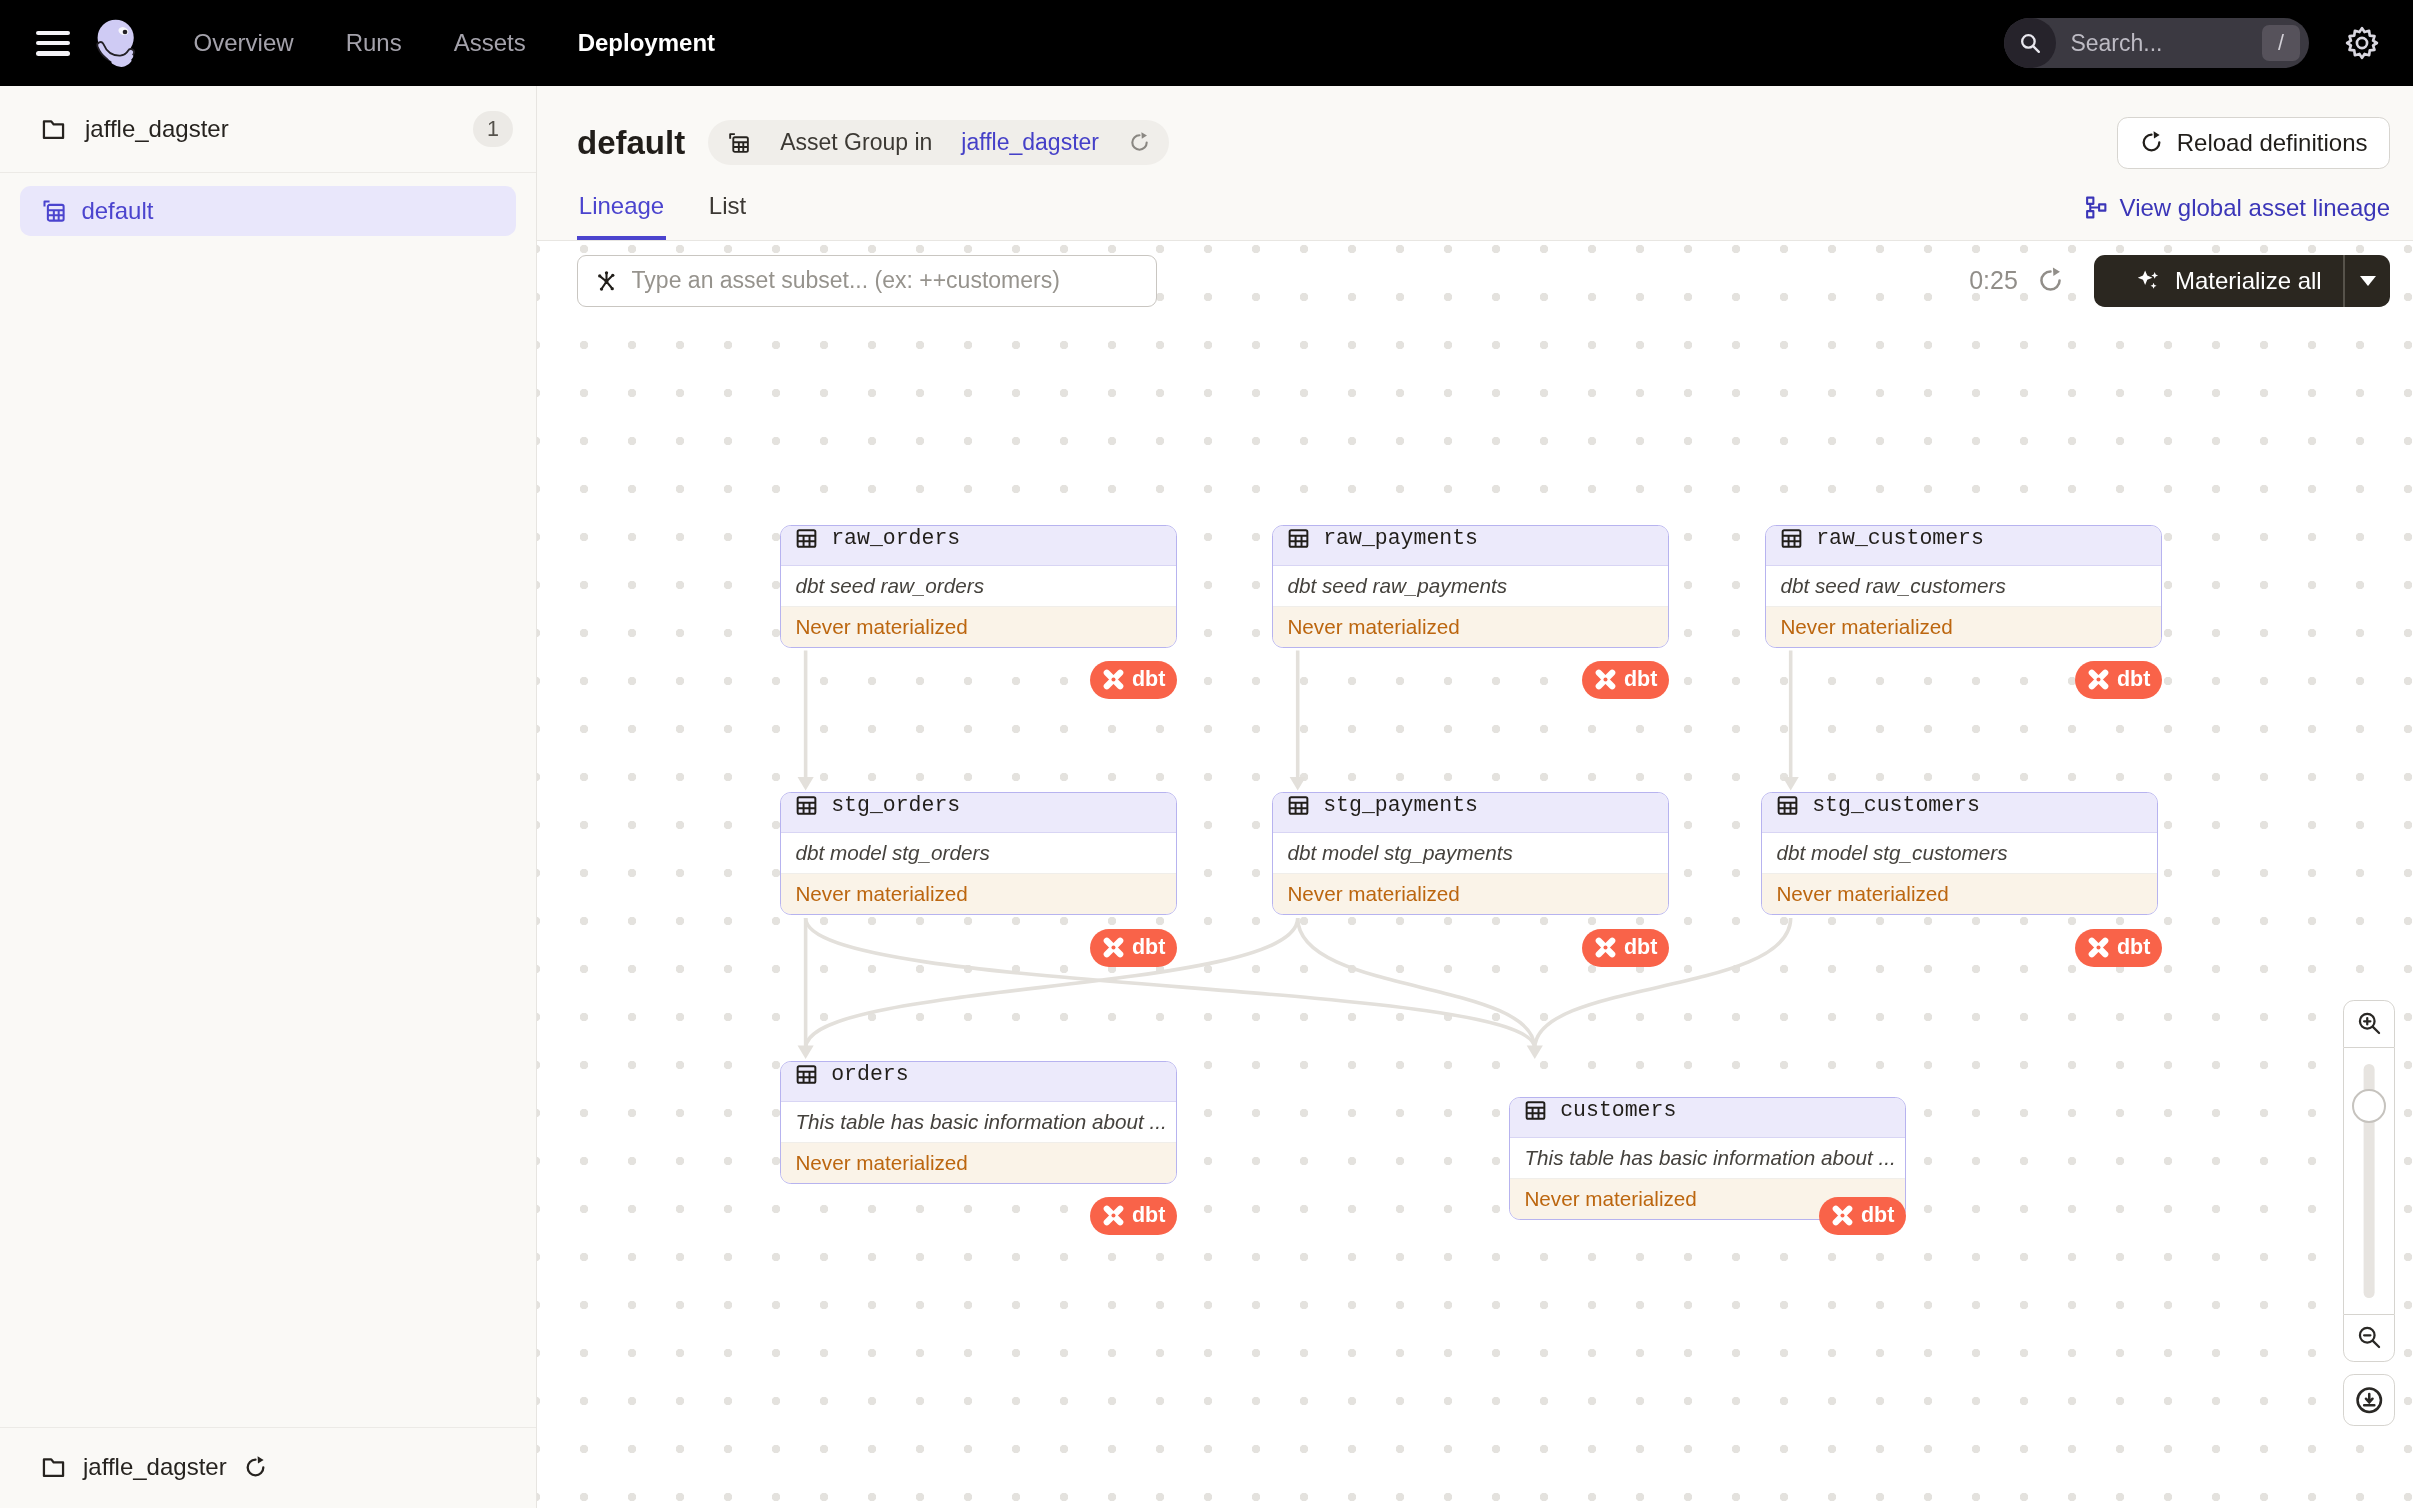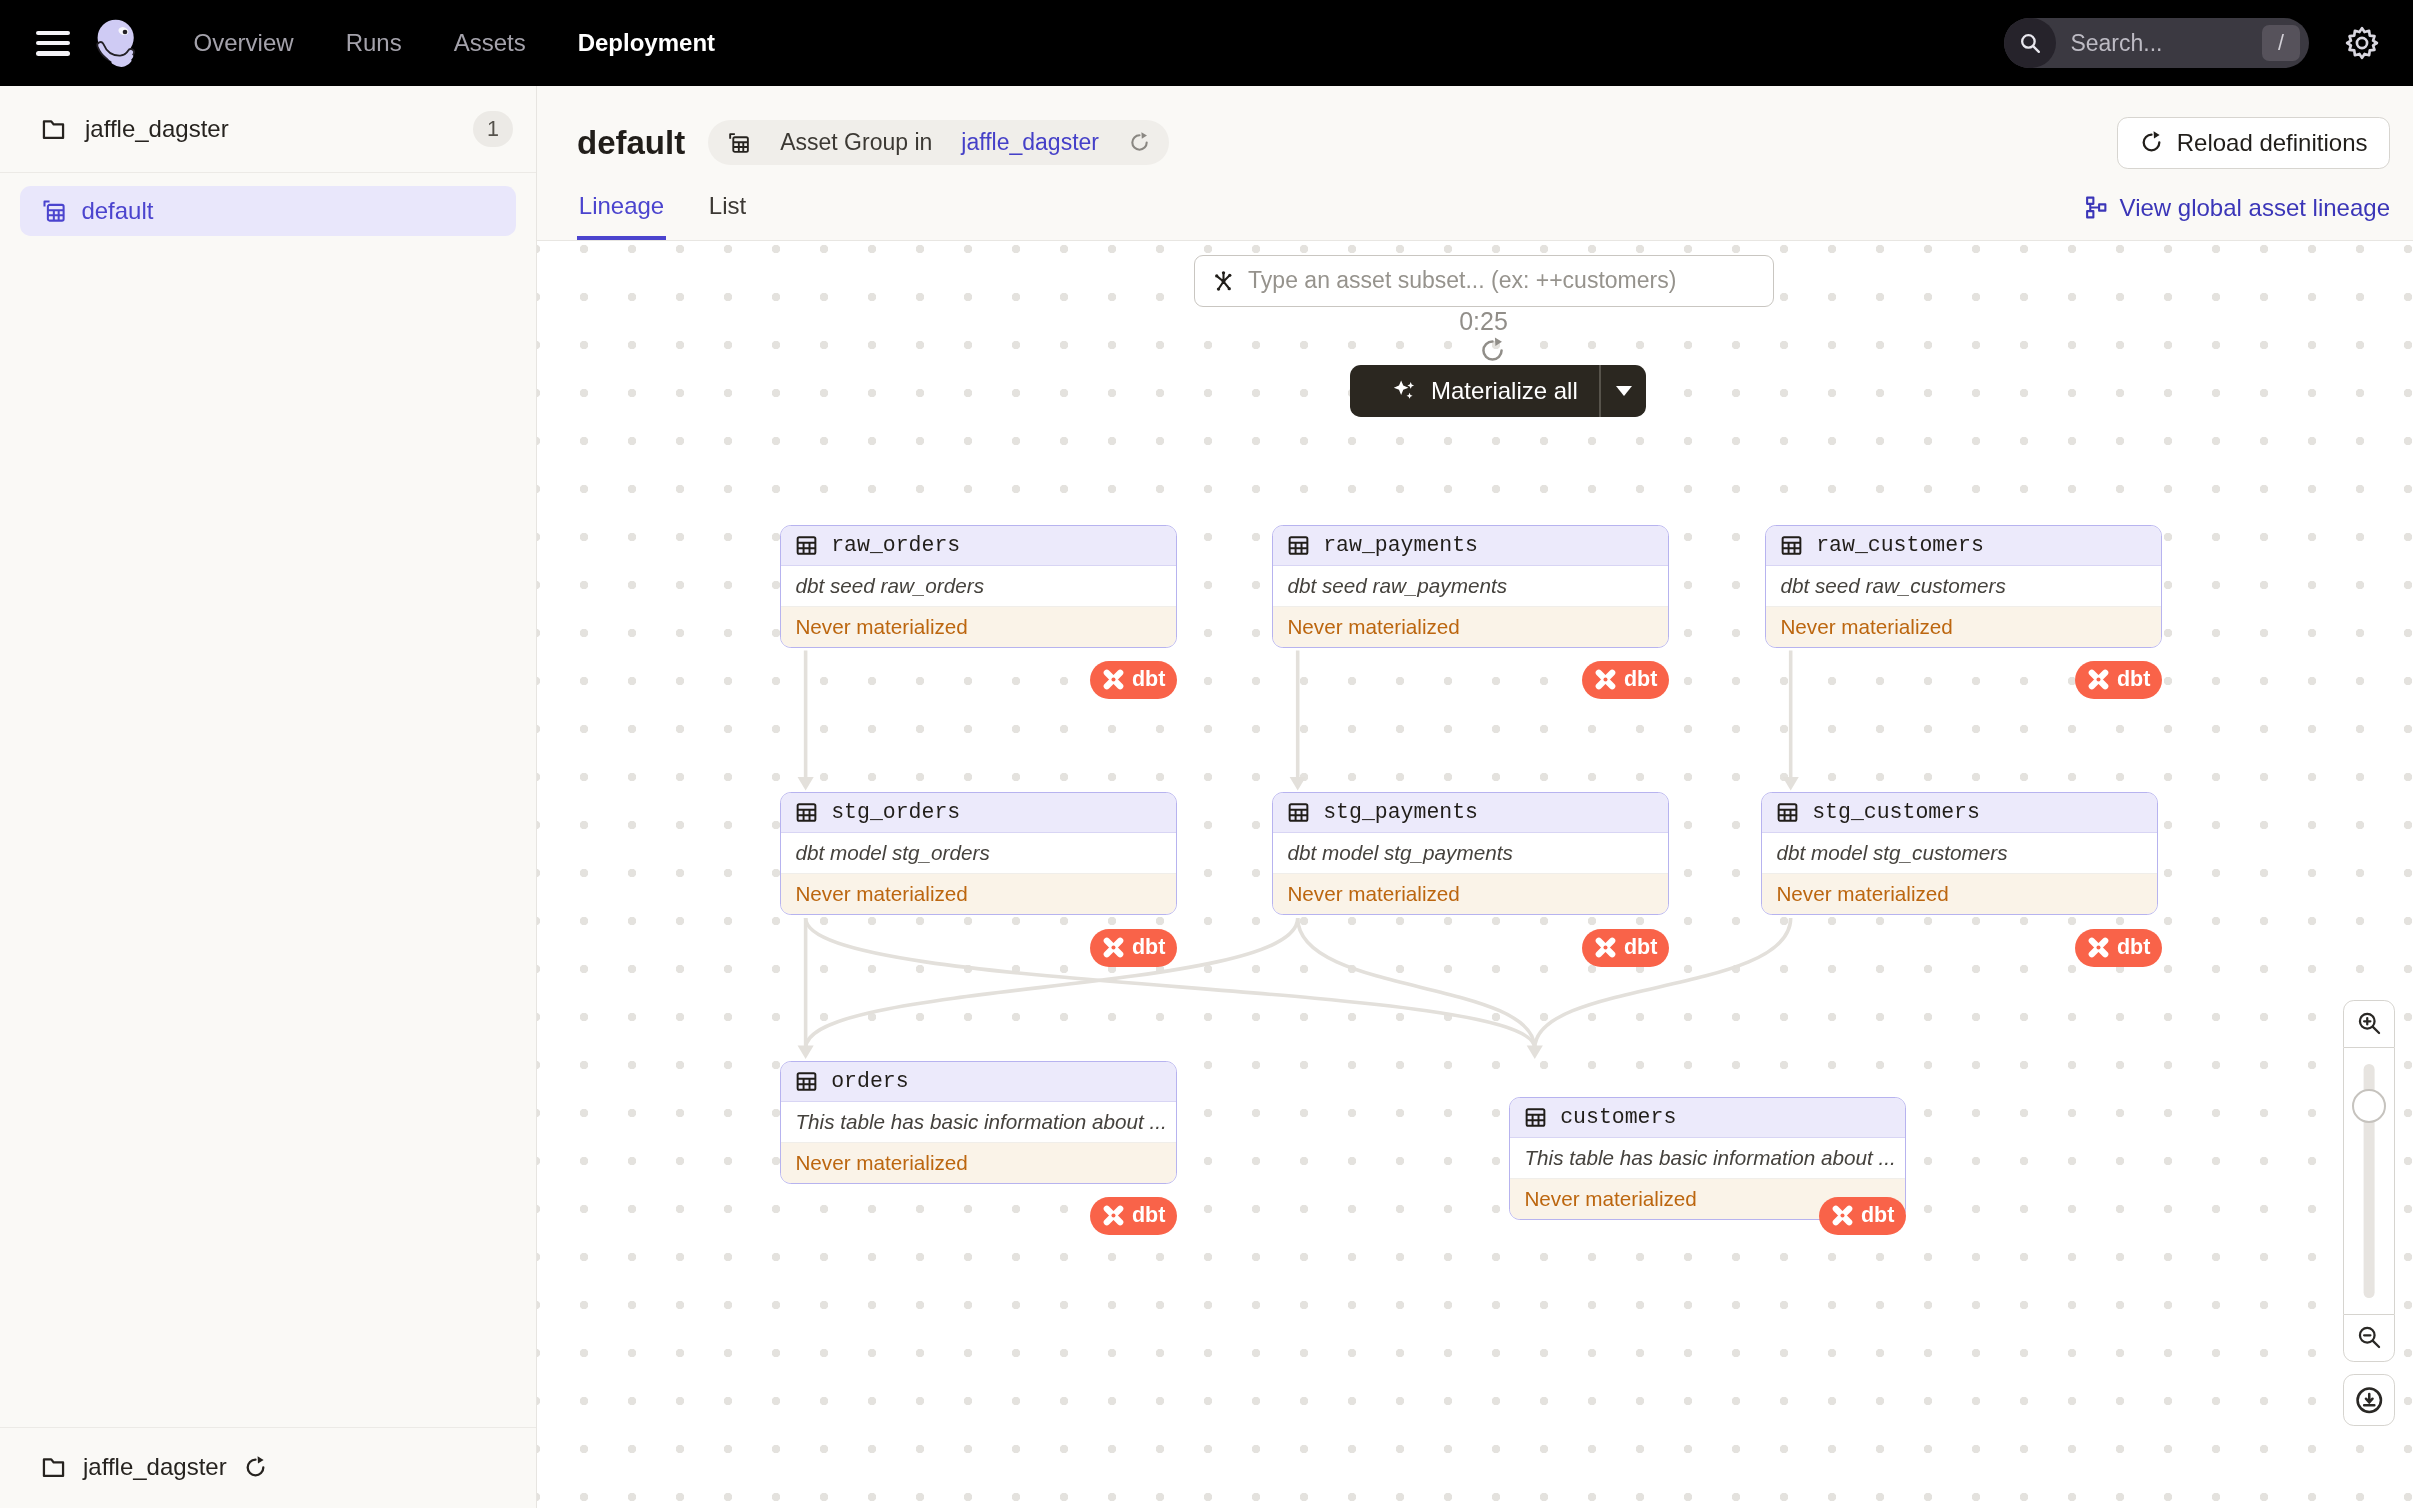--- a/index.html
+++ b/index.html
@@ -44,38 +44,38 @@
 
   .tabs-row { display:flex; align-items:flex-end; padding:23px 23px 0 40px; border-bottom:1.8px solid #E8E6E2; }
   .tab { font-size:24px; padding:0 1.8px 16px; margin-right:41px; cursor:pointer; color:#3C3934; border-bottom:4.5px solid transparent; }
   .tab.active { color:#4B44CE; font-weight:500; border-bottom-color:#4B44CE; }
   .lineage-link { margin-left:auto; display:flex; align-items:center; gap:10.8px; font-size:24px; color:#3B36B8; padding-bottom:18px; cursor:pointer; }
 
   
   .graph { position:relative; flex:1; background-color:#FFFFFF;
            background-image:radial-gradient(circle, #E4E2DE 4px, transparent 4.5px);
            background-size:48px 48px; background-position:23px 32px; }
-  .toolbar { position:absolute; left:40px; right:23px; top:14.4px; display:flex; align-items:center; z-index:5;flex-direction:column; }
+  .toolbar { position:absolute; left:40px; right:23px; top:14.4px; display:flex; align-items:center; z-index:5; }
   .subset-input { width:580px; height:52px; background:#FFFFFF; border:1.8px solid #C9C6C1; border-radius:9px; display:flex; align-items:center; gap:12.6px; padding:0 16px; }
   .subset-ph { font-size:23px; color:#96938D; white-space:nowrap; }
   .tb-spacer { flex:1; }
   .timer { font-size:25px; color:#918E89; }
   .tb-refresh { margin-left:18px; cursor:pointer; color:#918E89; }
   .mat-btn { margin-left:29px; height:52px; background:#2B2720; border-radius:10.8px; display:flex; align-items:stretch; color:#FFFFFF; cursor:pointer; overflow:hidden;padding-left:20px; }
   .mat-main { display:flex; align-items:center; gap:12.6px; padding:0 21.5px; font-size:24px; font-weight:500; }
   .mat-div { width:1.8px; background:#57534B; }
   .mat-caret { width:45px; display:flex; align-items:center; justify-content:center; }
   .caret-down { width:0; height:0; border-left:8px solid transparent; border-right:8px solid transparent; border-top:10px solid #FFFFFF; }
 
   
   #edges { position:absolute; inset:0; z-index:1; }
 
   
   .node { position:absolute; width:397px; background:#FFFFFF; border:1.8px solid #B7B3EF; border-radius:10.8px; overflow:hidden; z-index:2; cursor:pointer; }
-  .node-header { height:40px; background:#ECEAFB; border-bottom:0.9px solid #D8D5F4; display:flex; align-items:center; gap:12.6px; padding:0 12.6px; }
+  .node-header { height:40px; background:#ECEAFB; border-bottom:0.9px solid #D8D5F4; display:flex; align-items:flex-start; gap:12.6px; padding:0 12.6px; }
   .node-name { font-family:"Liberation Mono", monospace; font-size:21.5px; color:#211E1A; }
   .node-desc { height:41px; display:flex; align-items:center; padding:0 14.4px; font-size:20.7px; color:#45423D; white-space:nowrap; overflow:hidden; border-bottom:0.9px solid #F0EEEA;font-style:italic; }
   .node-status { height:40px; background:#FAF3E8; color:#BC660F; display:flex; align-items:center; padding:0 14.4px; font-size:20.7px; }
   .dbt-badge { position:absolute; width:87px; height:38px; background:#F96349; border-radius:19px; display:flex; align-items:center; justify-content:center; gap:7.2px; z-index:3; cursor:pointer; }
   .dbt-badge .dbt-label { color:#FFFFFF; font-size:21.5px; font-weight:700; }
 
   
   .zoomctl { position:absolute; right:18px; top:759px; width:52px; z-index:6; display:flex; flex-direction:column; }
   .zc-btn { height:48px; background:#FFFFFF; border:1.8px solid #D6D4CF; display:flex; align-items:center; justify-content:center; cursor:pointer; color:#2A2825; }
   .zc-in { border-radius:10.8px 10.8px 0 0; }

